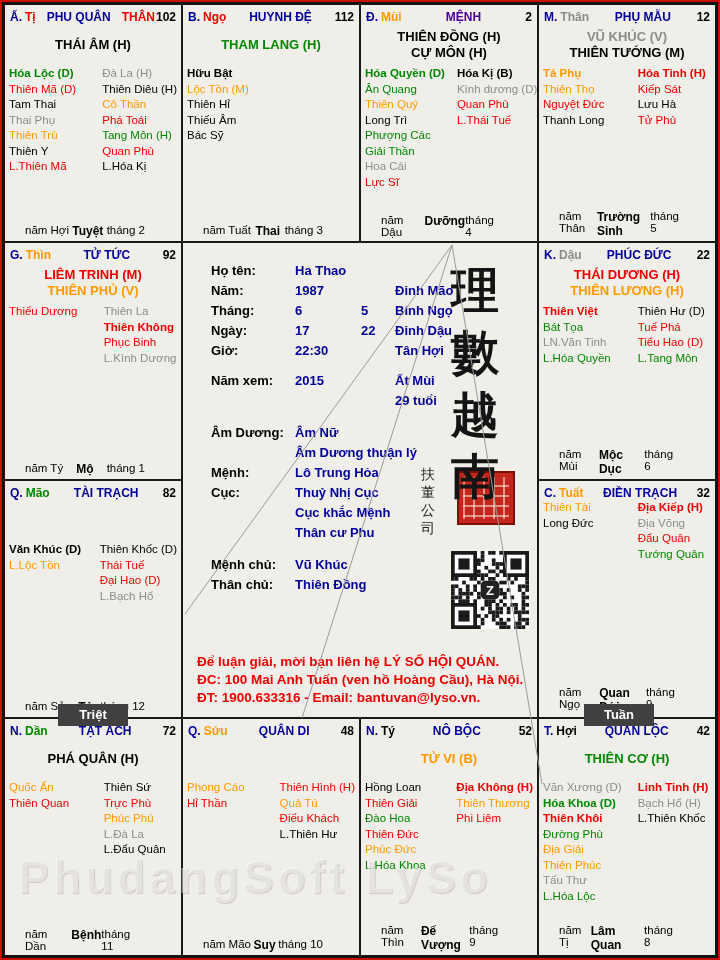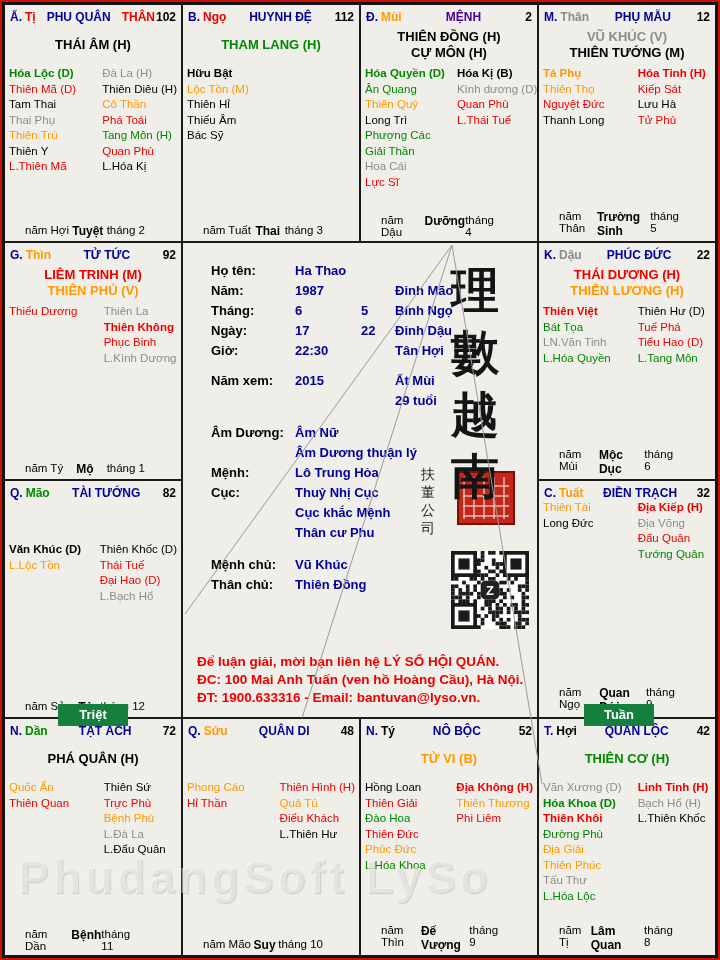--- a/index.html
+++ b/index.html
@@ -59,21 +59,21 @@
         background:
           linear-gradient(90deg, rgba(255,235,225,.55) 2px, transparent 2px) 0 0/10px 10px,
           linear-gradient(0deg, rgba(255,235,225,.55) 2px, transparent 2px) 0 0/10px 10px;}
   .smallcol{position:absolute;left:2px;top:206px;width:18px;z-index:2;
         font-family:"DejaVu Serif", serif;font-size:14px;line-height:18px;color:#222;text-align:center;}
 
   .qr{position:absolute;left:268px;top:308px;width:78px;height:78px;z-index:2;}
 
   .lines{position:absolute;inset:0;z-index:20;pointer-events:none;}
 
-  .tag{position:absolute;z-index:40;background:#15803d;color:#fff;font-weight:700;
+  .tag{position:absolute;z-index:40;background:#404040;color:#fff;font-weight:700;
        font-size:13px;text-align:center;width:70px;padding:4px 0;line-height:14px;}
   .triet{left:56px;top:702px;}
   .tuan{left:582px;top:702px;}
 
   .wm{position:absolute;left:16px;top:848px;z-index:45;pointer-events:none;
       font-size:46px;font-weight:700;letter-spacing:4px;white-space:nowrap;
       color:rgba(255,255,255,0.45);text-shadow:1px 1px 1px rgba(130,127,120,0.30);}
 </style>
 </head>
 <body>
@@ -266,21 +266,21 @@
         <div class="foot">
           <span>năm Mùi</span>
           <b>Mộc Dục</b>
           <span>tháng 6</span>
         </div>
       </div>
     <div class="cell p6">
         <div class="head">
           <span class="stem">Q.</span>
           <span class="branch b green">Mão</span>
-          <span class="hmid"><span class="pname navy">TÀI TƯỚNG</span><span class="hnum"></span></span>
+          <span class="hmid"><span class="pname navy">TÀI TRẠCH</span><span class="hnum"></span></span>
           <span class="hnum">82</span>
         </div>
         <div class="mains"></div>
         <div class="cols">
           <div class="colL">
             <div class="star black b">Văn Khúc (D)</div>
             <div class="star orange">L.Lộc Tồn</div>
           </div>
           <div class="colR">
             <div class="star black">Thiên Khốc (D)</div>
@@ -331,21 +331,21 @@
           <div class="mline black">PHÁ QUÂN (H)</div>
         </div>
         <div class="cols">
           <div class="colL">
             <div class="star orange">Quốc Ấn</div>
             <div class="star red">Thiên Quan</div>
           </div>
           <div class="colR">
             <div class="star black">Thiên Sứ</div>
             <div class="star red">Trực Phù</div>
-            <div class="star orange">Bệnh Phù</div>
+            <div class="star orange">Phúc Phù</div>
             <div class="star gray">L.Đà La</div>
             <div class="star black">L.Đẩu Quân</div>
           </div>
         </div>
         <div class="foot">
           <span>năm Dần</span>
           <b>Bệnh</b>
           <span>tháng 11</span>
         </div>
       </div>

